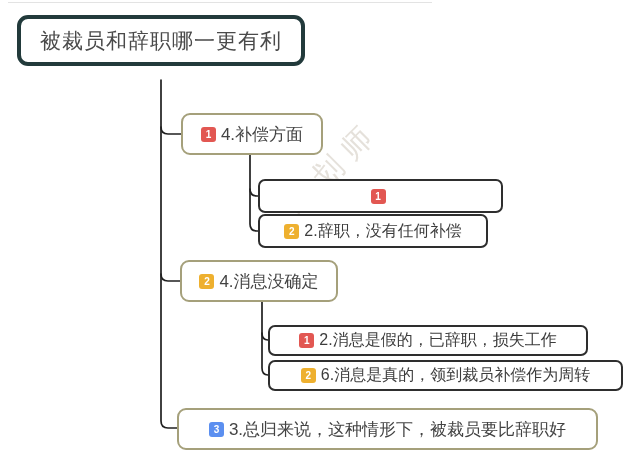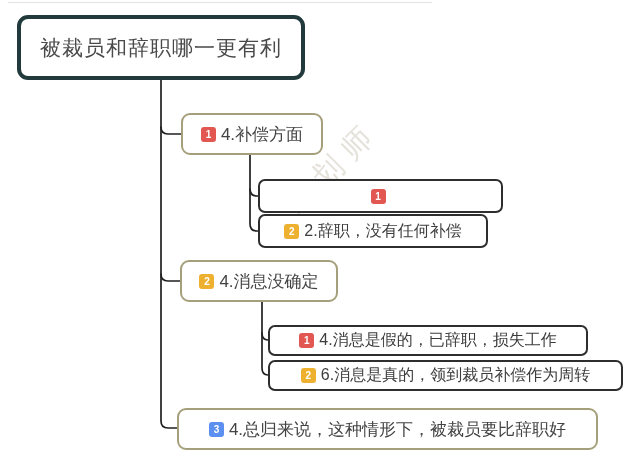--- a/index.html
+++ b/index.html
@@ -64,21 +64,21 @@
       <path d="M161,274 Q161,281 168,281 L180,281"></path>
 
       <path d="M250,155 L250,224 Q250,231 257,231 L258,231"></path>
       <path d="M250,189 Q250,196 257,196 L258,196"></path>
 
       <path d="M262,302 L262,368 Q262,375 268,375"></path>
       <path d="M262,333 Q262,340 268,340"></path>
     </g>
   </svg>
 
-  <div class="node node-root" style="left:17px;top:15px;width:288px;height:65px;">
+  <div class="node node-root" style="left:17px;top:15px;width:288px;height:51px;">
     <span>被裁员和辞职哪一更有利</span>
   </div>
 
   <div class="node node-branch" style="left:181px;top:113px;width:142px;height:42px;">
     <span class="badge red">1</span>
     <span>4.补偿方面</span>
   </div>
 
   <div class="node node-child" style="left:258px;top:179px;width:245px;height:34px;">
     <span class="badge red">1</span>
@@ -89,26 +89,26 @@
     <span>2.辞职，没有任何补偿</span>
   </div>
 
   <div class="node node-branch" style="left:180px;top:260px;width:158px;height:42px;">
     <span class="badge yellow">2</span>
     <span>4.消息没确定</span>
   </div>
 
   <div class="node node-child" style="left:268px;top:325px;width:320px;height:31px;">
     <span class="badge red">1</span>
-    <span>4.消息是假的，已辞职，损失工作</span>
+    <span>2.消息是假的，已辞职，损失工作</span>
   </div>
 
   <div class="node node-child" style="left:268px;top:360px;width:355px;height:31px;">
     <span class="badge yellow">2</span>
     <span>6.消息是真的，领到裁员补偿作为周转</span>
   </div>
 
   <div class="node node-branch" style="left:177px;top:408px;width:421px;height:42px;font-size:17px;">
     <span class="badge blue">3</span>
-    <span>4.总归来说，这种情形下，被裁员要比辞职好</span>
+    <span>3.总归来说，这种情形下，被裁员要比辞职好</span>
   </div>
 
 </div>
 
 </body></html>

